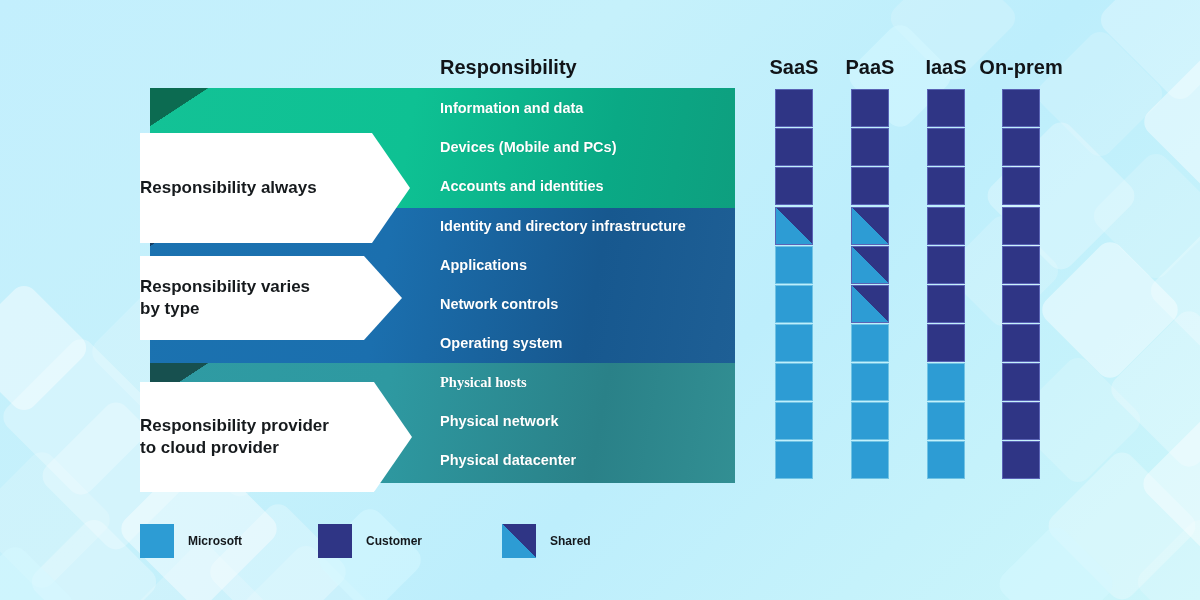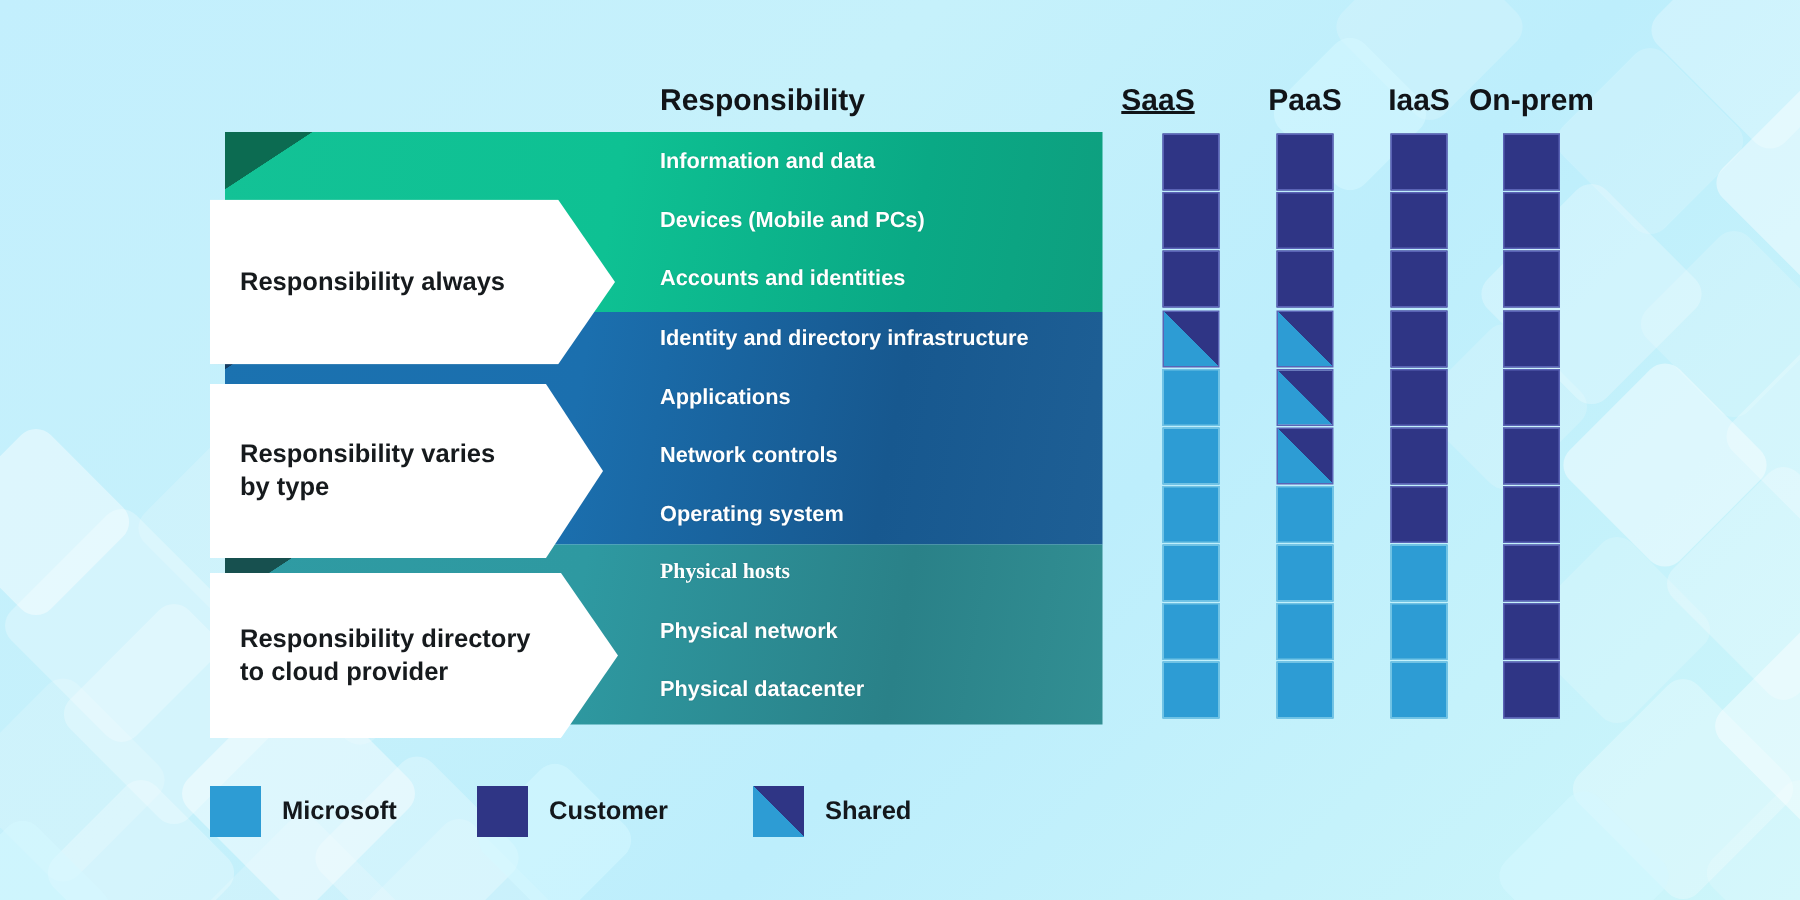--- a/index.html
+++ b/index.html
@@ -75,29 +75,28 @@
     font-size: 14.5px; font-weight: bold; color: #ffffff;
     white-space: nowrap; transform: translateY(-50%);
     text-shadow: 0 0 1px rgba(0,0,0,.18);
   }
 
   
   .callout {
     position: absolute; left: 140px;
     background: #ffffff;
     display: flex; align-items: center;
-    padding-left: 20px;
     box-shadow: 0 2px 6px rgba(25,60,80,0.13);
     clip-path: polygon(0 0, calc(100% - 38px) 0, 100% 50%, calc(100% - 38px) 100%, 0 100%);
   }
   .callout span {
     font-size: 17px; font-weight: bold; color: #161a1d; line-height: 1.32;
   }
   #callout-1 { top: 133px; width: 270px; height: 110px; }
-  #callout-2 { top: 256px; width: 262px; height: 116px; }
+  #callout-2 { top: 256px; width: 262px; height: 84px; }
   #callout-3 { top: 382px; width: 272px; height: 110px; }
 
   
   .cell {
     position: absolute; width: 38px; height: 38px;
     transform: translate(-50%, -50%);
   }
   .cell .sq { width: 100%; height: 100%; position: relative; }
   .sq.microsoft { background: #2d9cd4; border: 1.5px solid #6fc2e4; }
   .sq.customer  { background: #2f3585; border: 1.5px solid #5a63b5; }
@@ -108,21 +107,21 @@
 
   
   #legend { position: absolute; left: 140px; top: 524px; height: 40px; }
   .legend-item { position: absolute; display: flex; align-items: center; gap: 14px; }
   .legend-swatch { width: 34px; height: 34px; }
   .legend-swatch.microsoft { background: #2d9cd4; }
   .legend-swatch.customer  { background: #2f3585; }
   .legend-swatch.shared    {
     background: linear-gradient(to bottom left, #2f3585 0%, #2f3585 49.5%, #2d9cd4 50%, #2d9cd4 100%);
   }
-  .legend-label { font-size: 17px; font-weight: bold; color: #14181c; white-space: nowrap; }
+  .legend-label { font-size: 12px; font-weight: bold; color: #14181c; white-space: nowrap; }
   #legend-0 { left: 0px;   top: 0; }
   #legend-1 { left: 178px; top: 0; text-align: right; }
   #legend-2 { left: 362px; top: 0; }
 </style>
 </head>
 <body>
 
 <div id="stage">
 
   <div id="bg-pattern">
@@ -153,21 +152,21 @@
       <div class="diamond soft" style="left: 226px; top: 520px; width: 104px; height: 104px;"></div>
       <div class="diamond softer" style="left: 905px; top: -30px; width: 96px; height: 96px;"></div>
       <div class="diamond tint" style="left: 860px; top: 36px; width: 80px; height: 80px;"></div>
       <div class="diamond softer" style="left: 258px; top: 560px; width: 96px; height: 96px;"></div>
       <div class="diamond tint" style="left: 330px; top: 520px; width: 80px; height: 80px;"></div>
     </div>
 
 
   <div class="col-head" id="head-responsibility">Responsibility</div>
   <div id="matrix-headers">
-      <div class="col-head matrix" style="left: 724px; text-decoration: underline;">SaaS</div>
+      <div class="col-head matrix" style="left: 746px;">SaaS</div>
       <div class="col-head matrix" style="left: 822px;">PaaS</div>
       <div class="col-head matrix" style="left: 898px;">IaaS</div>
       <div class="col-head matrix" style="left: 973px;">On-prem</div>
     </div>
 
   <div class="band" id="band-green">
     <div class="face"></div>
     <div class="fold"></div>
   </div>
   <div class="band" id="band-blue">
@@ -192,21 +191,21 @@
       <div class="row-label" style="top: 460px;">Physical datacenter</div>
     </div>
 
   <div class="callout" id="callout-1">
     <span><b>Responsibility always</b><br></span>
   </div>
   <div class="callout" id="callout-2">
     <span><b>Responsibility varies</b><br><b>by type</b></span>
   </div>
   <div class="callout" id="callout-3">
-    <span><b>Responsibility directory</b><br><b>to cloud provider</b></span>
+    <span><b>Responsibility provider</b><br><b>to cloud provider</b></span>
   </div>
 
   <div id="matrix-cells">
       <div class="cell" style="left: 794px; top: 108px;">
         <div class="sq customer"></div>
       </div>
       <div class="cell" style="left: 870px; top: 108px;">
         <div class="sq customer"></div>
       </div>
       <div class="cell" style="left: 946px; top: 108px;">

